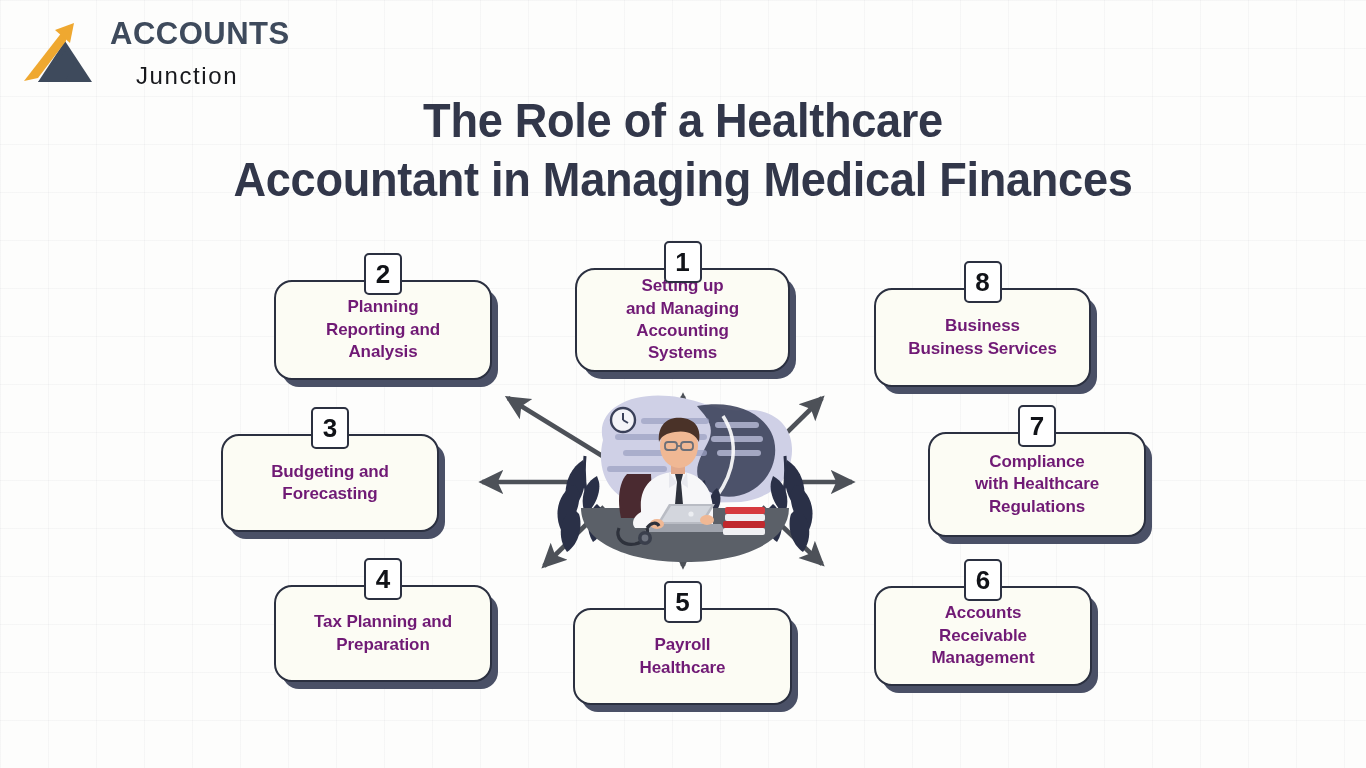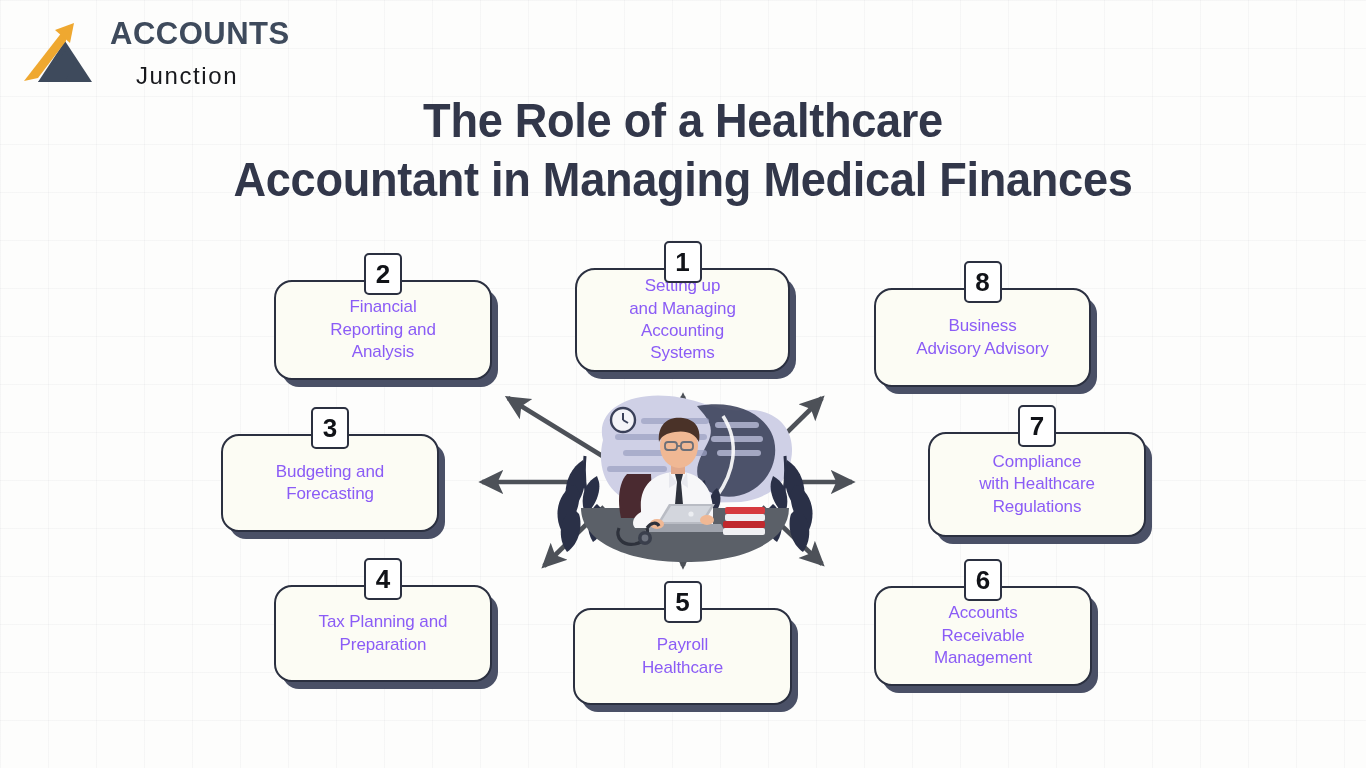--- a/index.html
+++ b/index.html
@@ -70,23 +70,23 @@
     border:2.5px solid #2b3040;
     border-radius:18px;
     box-shadow:7px 8px 0 -1px #4a5066;
     display:flex; align-items:center; justify-content:center;
     padding:8px 10px;
   }
 
   .node-label {
     text-align:center;
     font-size:17px;
-    font-weight:normal;
+    font-weight:bold;
     line-height:1.32;
-    color:#8b5cf6;
+    color:#701a75;
     letter-spacing:-0.1px;
     white-space:pre-line;
   }
 
   .node-badge {
     position:absolute;
     left:50%; transform:translateX(-50%);
     top:-27px;
     width:38px; height:42px;
     background:#ffffff;
@@ -257,21 +257,21 @@
       <div class="node-label">Setting up
 and Managing
 Accounting
 Systems</div>
     </div>
   </div>
 
   <div class="node" id="node-2">
     <div class="node-badge">2</div>
     <div class="node-box">
-      <div class="node-label">Financial
+      <div class="node-label">Planning
 Reporting and
 Analysis</div>
     </div>
   </div>
 
   <div class="node" id="node-3">
     <div class="node-badge">3</div>
     <div class="node-box">
       <div class="node-label">Budgeting and
 Forecasting</div>
@@ -309,17 +309,17 @@
       <div class="node-label">Compliance
 with Healthcare
 Regulations</div>
     </div>
   </div>
 
   <div class="node" id="node-8">
     <div class="node-badge">8</div>
     <div class="node-box">
       <div class="node-label">Business
-Advisory Advisory</div>
+Business Services</div>
     </div>
   </div>
 
 </div>
 
 </body></html>

